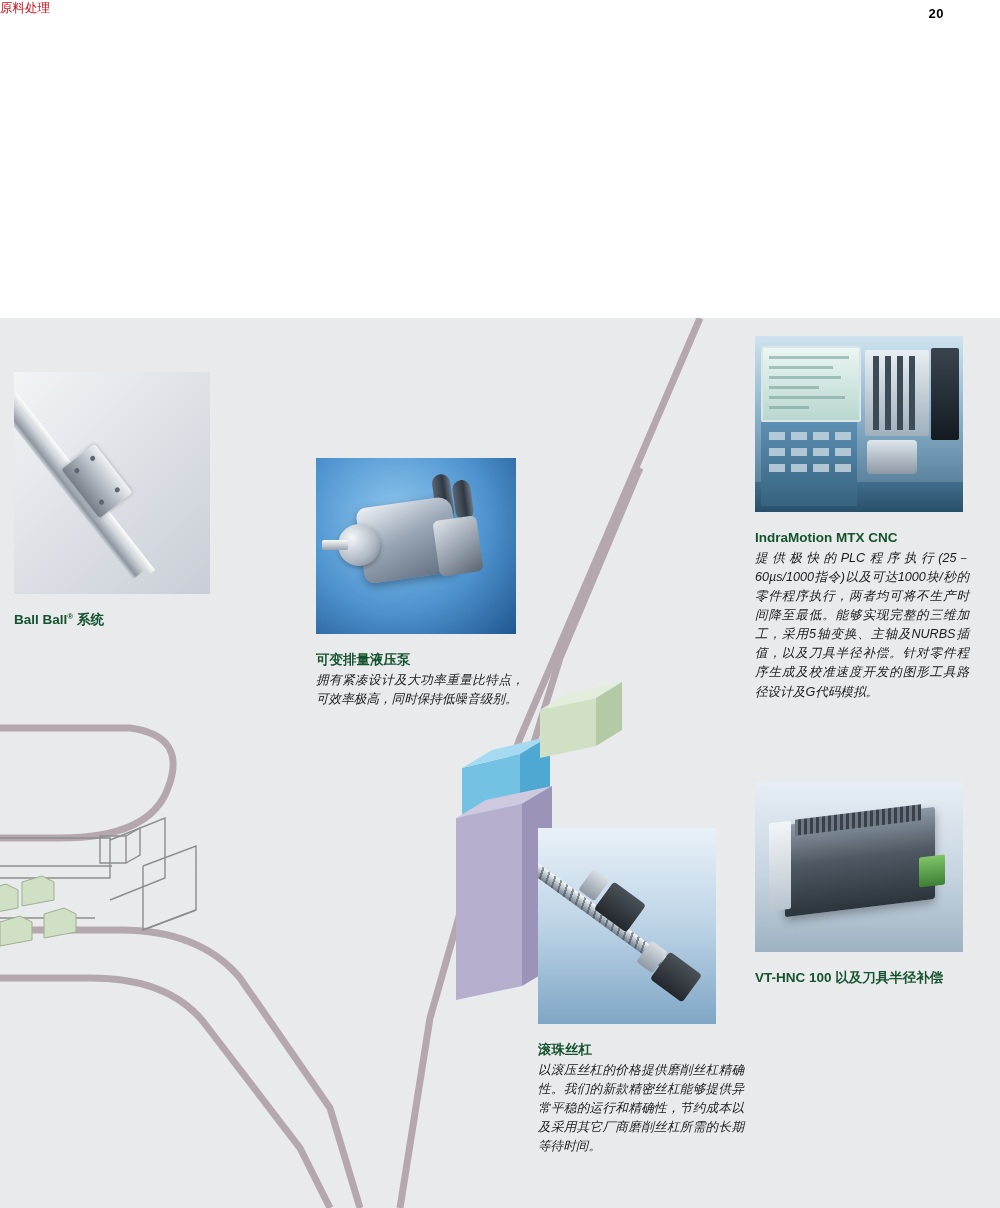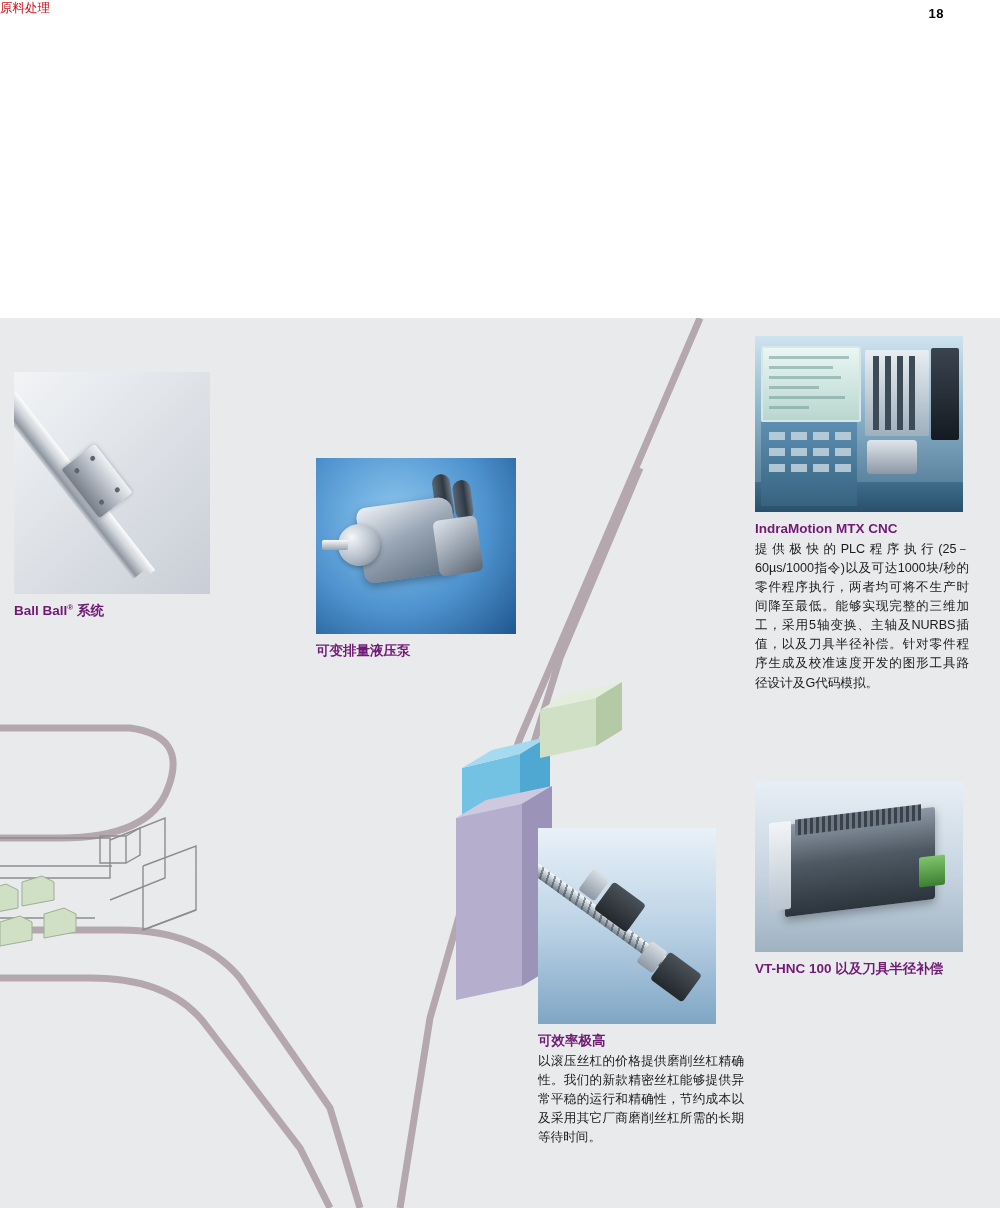--- a/index.html
+++ b/index.html
@@ -51,30 +51,31 @@
     position: absolute;
   }
   .photo {
     position: relative;
     overflow: hidden;
     border: 0;
   }
   .cap-title {
     font-size: 13.5px;
     font-weight: bold;
-    color: #701a75;
+    color: #14532d;
     line-height: 1.45;
-    margin-top: 7px;
+    margin-top: 16px;
   }
   .cap-body {
     font-size: 12.6px;
     color: #1a1a1a;
     line-height: 1.52;
     margin-top: 1px;
     text-align: justify;
+    font-style: italic;
   }
   .sup {
     font-size: 8px;
     vertical-align: super;
   }
 
   
   #card-ballrail { left: 14px; top: 372px; width: 206px; }
   #card-ballrail .photo { width: 196px; height: 222px; }
 
@@ -364,21 +365,21 @@
     background: linear-gradient(180deg, #d8dee4 0%, #8d98a3 100%);
     border-radius: 3px;
     transform: rotate(36deg);
   }
   .screw-ring.r1 { left: 46px; top: 44px; }
   .screw-ring.r2 { left: 104px; top: 116px; }
 </style>
 </head>
 <body>
 
-<div class="page-number">18</div>
+<div class="page-number">20</div>
 
 <div class="content-band"></div>
 
 <svg class="schematic" viewBox="0 0 1000 890" xmlns="http://www.w3.org/2000/svg">
   <g fill="none" stroke="#b4a8ae" stroke-width="7">
     <path d="M700 0 L520 420 L470 560 L430 700 L400 890"></path>
     <path d="M640 150 L560 340 L520 470"></path>
     <path d="M-20 520 L60 520 Q150 520 168 470 Q188 418 130 410 L-20 410"></path>
     <path d="M-20 612 L120 612 Q200 612 240 660 L330 790 L360 890"></path>
     <path d="M-20 660 L90 660 Q170 660 205 706 L300 830 L330 890"></path>
@@ -433,20 +434,21 @@
 <div class="card" id="card-pump">
   <div class="photo ph-pump">
     <div class="pump-port p1"></div>
     <div class="pump-port p2"></div>
     <div class="pump-body"></div>
     <div class="pump-cap"></div>
     <div class="pump-flange"></div>
     <div class="pump-shaft"></div>
   </div>
   <div class="cap-title">可变排量液压泵</div>
+  <div class="cap-body">拥有紧凑设计及大功率重量比特点，可效率极高，同时保持低噪音级别。</div>
 </div>
 
 <div class="card" id="card-mtx">
   <div class="photo ph-mtx">
     <div class="mtx-base"></div>
     <div class="mtx-screen">
       <div class="line" style="top:8px;width:80px"></div>
       <div class="line" style="top:18px;width:64px"></div>
       <div class="line" style="top:28px;width:72px"></div>
       <div class="line" style="top:38px;width:50px"></div>
@@ -492,15 +494,15 @@
 
 <div class="card" id="card-screw">
   <div class="photo ph-screw">
     <div class="screw-shaft"></div>
     <div class="screw-thread"></div>
     <div class="screw-ring r1"></div>
     <div class="screw-nut n1"></div>
     <div class="screw-ring r2"></div>
     <div class="screw-nut n2"></div>
   </div>
-  <div class="cap-title">可效率极高</div>
+  <div class="cap-title">滚珠丝杠</div>
   <div class="cap-body">以滚压丝杠的价格提供磨削丝杠精确性。我们的新款精密丝杠能够提供异常平稳的运行和精确性，节约成本以及采用其它厂商磨削丝杠所需的长期等待时间。</div>
 </div>
 
 </body></html>

